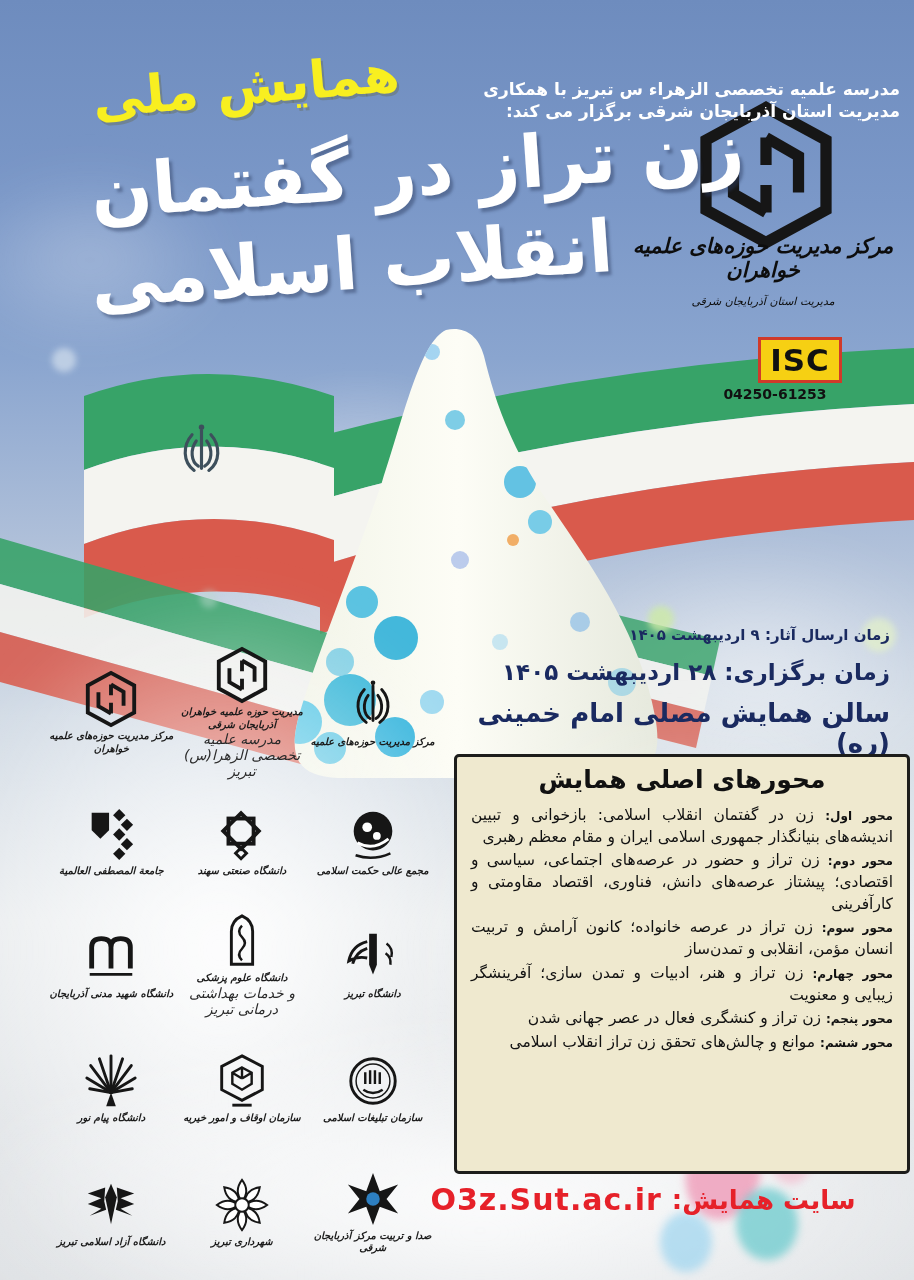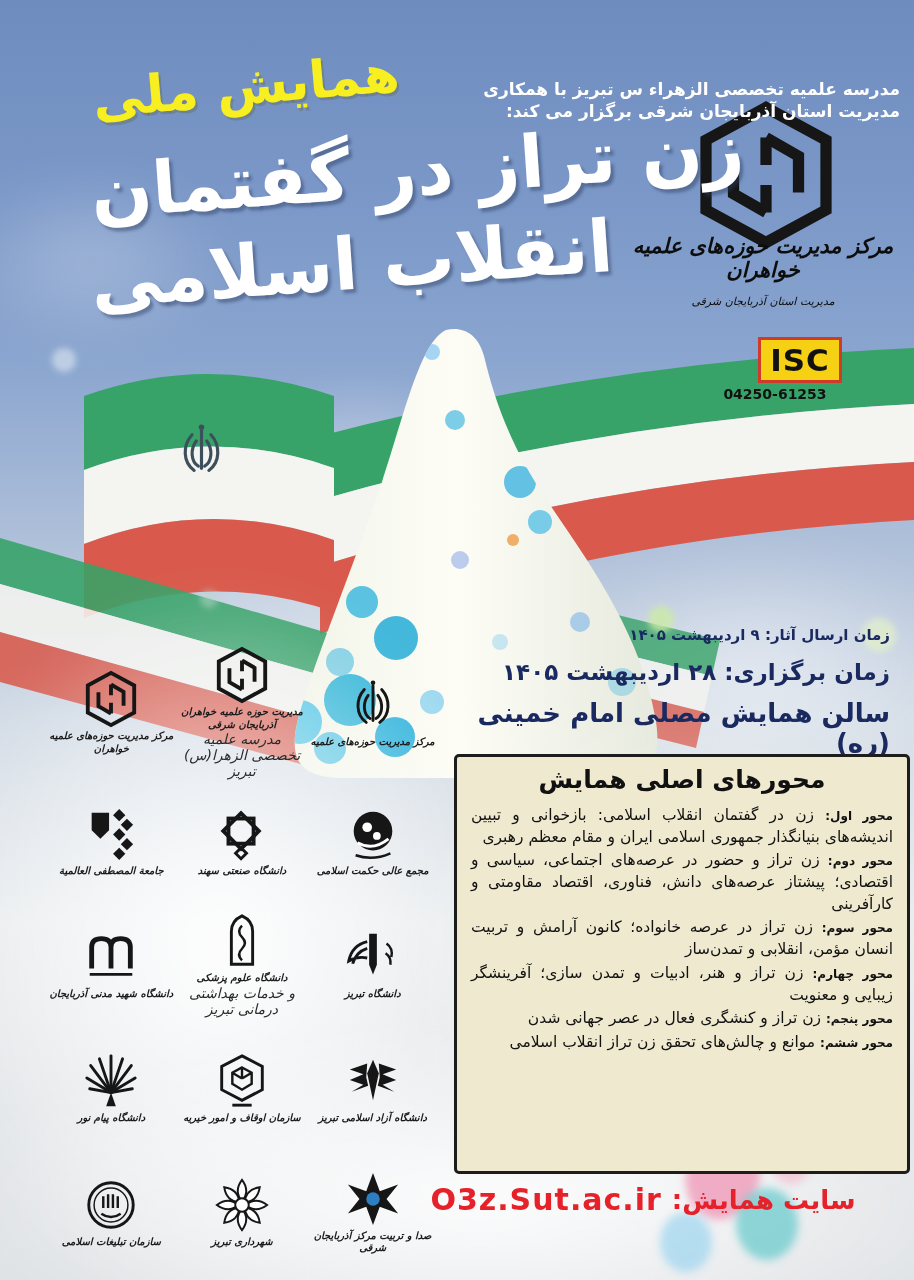--- a/index.html
+++ b/index.html
@@ -315,37 +315,37 @@
       <svg class="sp-ic" viewBox="0 0 60 60">
         <polygon points="30,4 51,15 51,39 30,50 9,39 9,15" fill="none" stroke="#161616" stroke-width="3"></polygon>
         <path d="M30,16 l10,5.5 V33 l-10,6 -10,-6 V21.5 Z M30,16 v11.5 m0,0 l10,-6 m-10,6 l-10,-6" stroke="#161616" stroke-width="2.5" fill="none"></path>
         <path d="M20,55 H40" stroke="#161616" stroke-width="3"></path>
       </svg>
       <div class="sp-n">سازمان اوقاف و امور خیریه</div>
     </div>
 
     <div class="sp">
       <svg class="sp-ic" viewBox="0 0 60 60">
+        <circle cx="30" cy="30" r="23" fill="none" stroke="#161616" stroke-width="3"></circle>
+        <circle cx="30" cy="30" r="17.5" fill="none" stroke="#161616" stroke-width="1.5"></circle>
+        <path d="M22,21 v12 M27,19 v14 M32,19 v14 M37,21 v12" stroke="#161616" stroke-width="2.5"></path>
+        <path d="M20,39 q10,7 20,0" stroke="#161616" stroke-width="2.5" fill="none"></path>
+      </svg>
+      <div class="sp-n">سازمان تبلیغات اسلامی</div>
+    </div>
+
+    <div class="sp">
+      <svg class="sp-ic" viewBox="0 0 60 60">
         <g fill="#161616">
           <path d="M30,8 l6,14 -6,28 -6,-28 Z"></path>
           <path d="M24,12 L6,18 L20,23 L6,29 L20,34 L8,41 L25,35 L23,26 Z"></path>
           <path d="M36,12 L54,18 L40,23 L54,29 L40,34 L52,41 L35,35 L37,26 Z"></path>
         </g>
       </svg>
       <div class="sp-n">دانشگاه آزاد اسلامی تبریز</div>
-    </div>
-
-    <div class="sp">
-      <svg class="sp-ic" viewBox="0 0 60 60">
-        <circle cx="30" cy="30" r="23" fill="none" stroke="#161616" stroke-width="3"></circle>
-        <circle cx="30" cy="30" r="17.5" fill="none" stroke="#161616" stroke-width="1.5"></circle>
-        <path d="M22,21 v12 M27,19 v14 M32,19 v14 M37,21 v12" stroke="#161616" stroke-width="2.5"></path>
-        <path d="M20,39 q10,7 20,0" stroke="#161616" stroke-width="2.5" fill="none"></path>
-      </svg>
-      <div class="sp-n">سازمان تبلیغات اسلامی</div>
     </div>
 
     <div class="sp">
       <svg class="sp-ic" viewBox="0 0 60 60">
         <g fill="#fff" stroke="#161616" stroke-width="2">
           <path d="M30,4 C36,12 36,19 30,26 C24,19 24,12 30,4 Z"></path>
           <path d="M30,4 C36,12 36,19 30,26 C24,19 24,12 30,4 Z" transform="rotate(45 30 30)"></path>
           <path d="M30,4 C36,12 36,19 30,26 C24,19 24,12 30,4 Z" transform="rotate(90 30 30)"></path>
           <path d="M30,4 C36,12 36,19 30,26 C24,19 24,12 30,4 Z" transform="rotate(135 30 30)"></path>
           <path d="M30,4 C36,12 36,19 30,26 C24,19 24,12 30,4 Z" transform="rotate(180 30 30)"></path>

